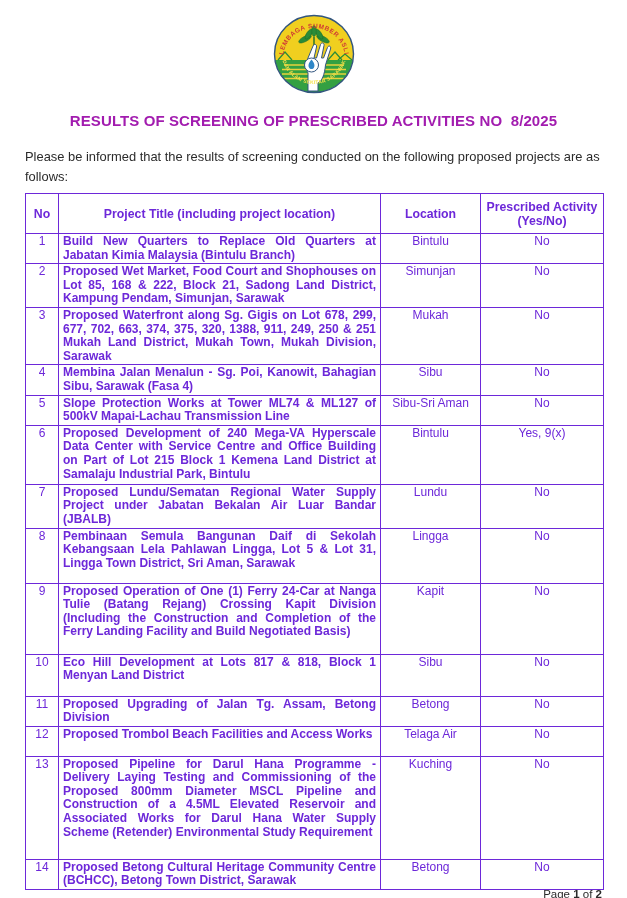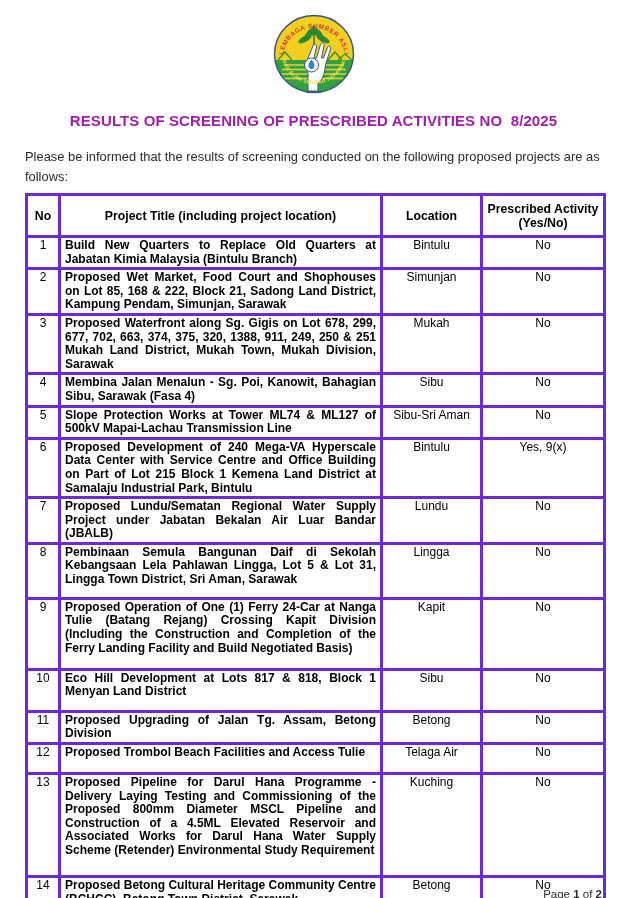--- a/index.html
+++ b/index.html
@@ -26,23 +26,23 @@
   .intro{
     position:absolute;top:147px;left:25px;width:578px;
     font-size:12.9px;line-height:20px;color:#2b2b2b;
   }
 
   table.results{
     position:absolute;top:193px;left:25px;
     width:578px;border-collapse:collapse;table-layout:fixed;
   }
   table.results th, table.results td{
-    border:3px solid #6d28d9;
+    border:1px solid #6d28d9;
     font-size:12px;
-    color:#000000;
+    color:#6d28d9;
   }
   table.results th{
     font-size:12.3px;font-weight:bold;text-align:center;vertical-align:middle;
     height:35px;line-height:14px;padding:2px 3px;
   }
   table.results td{
     vertical-align:top;padding:1px 4px;line-height:13.6px;
   }
   td.no{text-align:center;padding-top:1px;}
   td.title{text-align:justify;padding:1px 6px 1px 6px;font-weight:bold;}
@@ -200,21 +200,21 @@
           <td class="yn">No</td>
         </tr>
         <tr style="height: 29px;">
           <td class="no">11</td>
           <td class="title">Proposed Upgrading of Jalan Tg. Assam, Betong Division</td>
           <td class="loc">Betong</td>
           <td class="yn">No</td>
         </tr>
         <tr style="height: 30px;">
           <td class="no">12</td>
-          <td class="title">Proposed Trombol Beach Facilities and Access Tulie</td>
+          <td class="title">Proposed Trombol Beach Facilities and Access Works</td>
           <td class="loc">Telaga Air</td>
           <td class="yn">No</td>
         </tr>
         <tr style="height: 103px;">
           <td class="no">13</td>
           <td class="title">Proposed Pipeline for Darul Hana Programme - Delivery Laying Testing and Commissioning of the Proposed 800mm Diameter MSCL Pipeline and Construction of a 4.5ML Elevated Reservoir and Associated Works for Darul Hana Water Supply Scheme (Retender) Environmental Study Requirement</td>
           <td class="loc">Kuching</td>
           <td class="yn">No</td>
         </tr>
         <tr style="height: 26px;">

